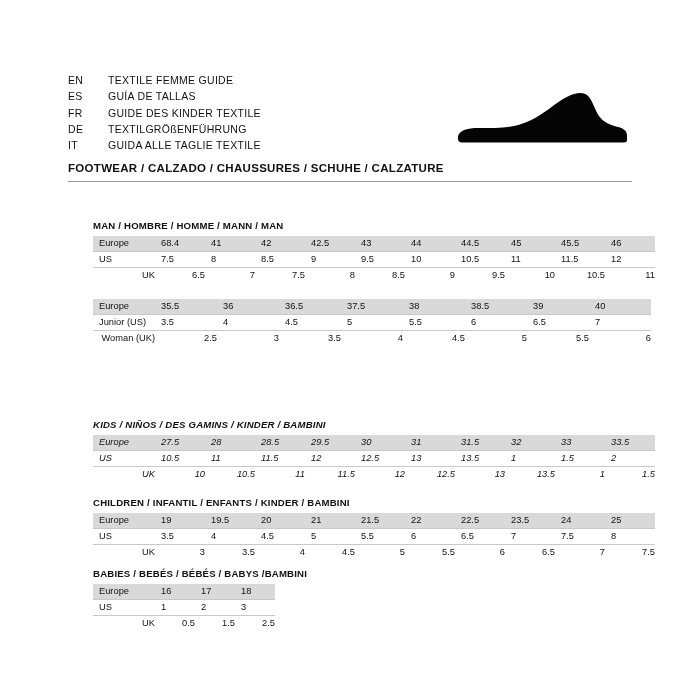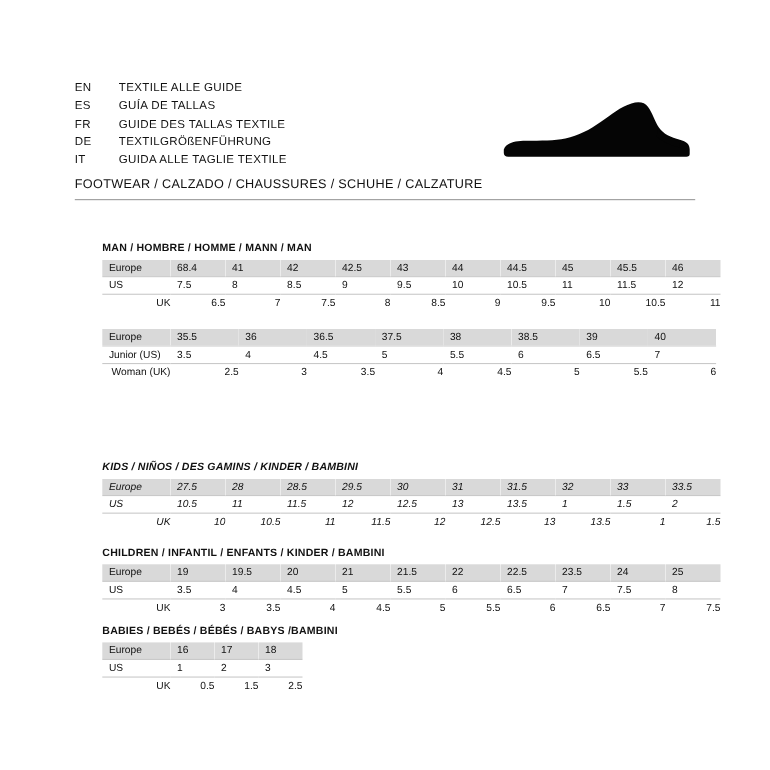--- a/index.html
+++ b/index.html
@@ -51,21 +51,21 @@
     top: 16px;
     width: 180px;
     height: 62px;
   }
 
   .section-title {
     position: absolute;
     left: 68px;
     top: 162px;
     font-size: 11.5px;
-    font-weight: normal;
+    font-weight: bold;
     letter-spacing: 0.3px;
     color: #111;
   }
   .divider {
     position: absolute;
     left: 68px;
     top: 181px;
     width: 564px;
     height: 1px;
     background: #9a9a9a;
@@ -119,29 +119,29 @@
 </head>
 <body>
 
 <div class="page">
 
   <div class="header">
     <table class="lang-table">
       <tbody>
         <tr>
           <td class="lang-code">EN</td>
-          <td>TEXTILE ALLE GUIDE</td>
+          <td>TEXTILE FEMME GUIDE</td>
         </tr>
         <tr>
           <td class="lang-code">ES</td>
           <td>GUÍA DE TALLAS</td>
         </tr>
         <tr>
           <td class="lang-code">FR</td>
-          <td>GUIDE DES TALLAS TEXTILE</td>
+          <td>GUIDE DES KINDER TEXTILE</td>
         </tr>
         <tr>
           <td class="lang-code">DE</td>
           <td>TEXTILGRÖßENFÜHRUNG</td>
         </tr>
         <tr>
           <td class="lang-code">IT</td>
           <td>GUIDA ALLE TAGLIE TEXTILE</td>
         </tr>
       </tbody>

